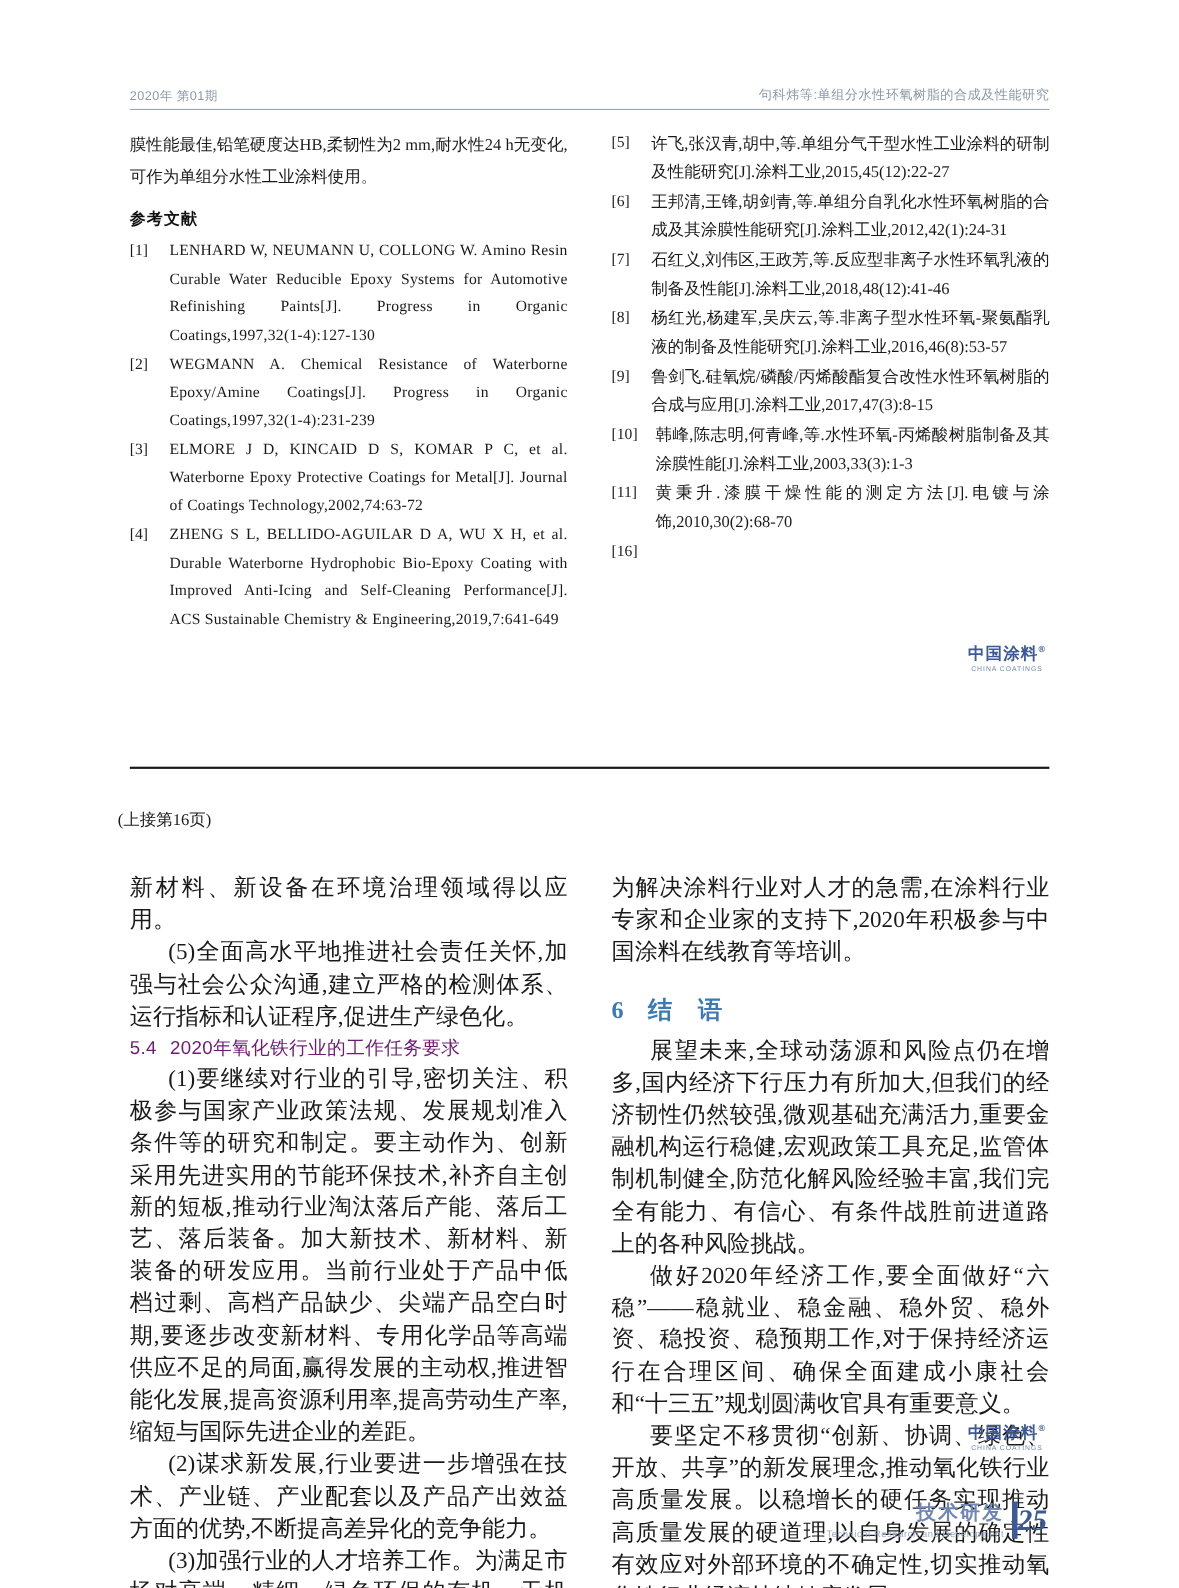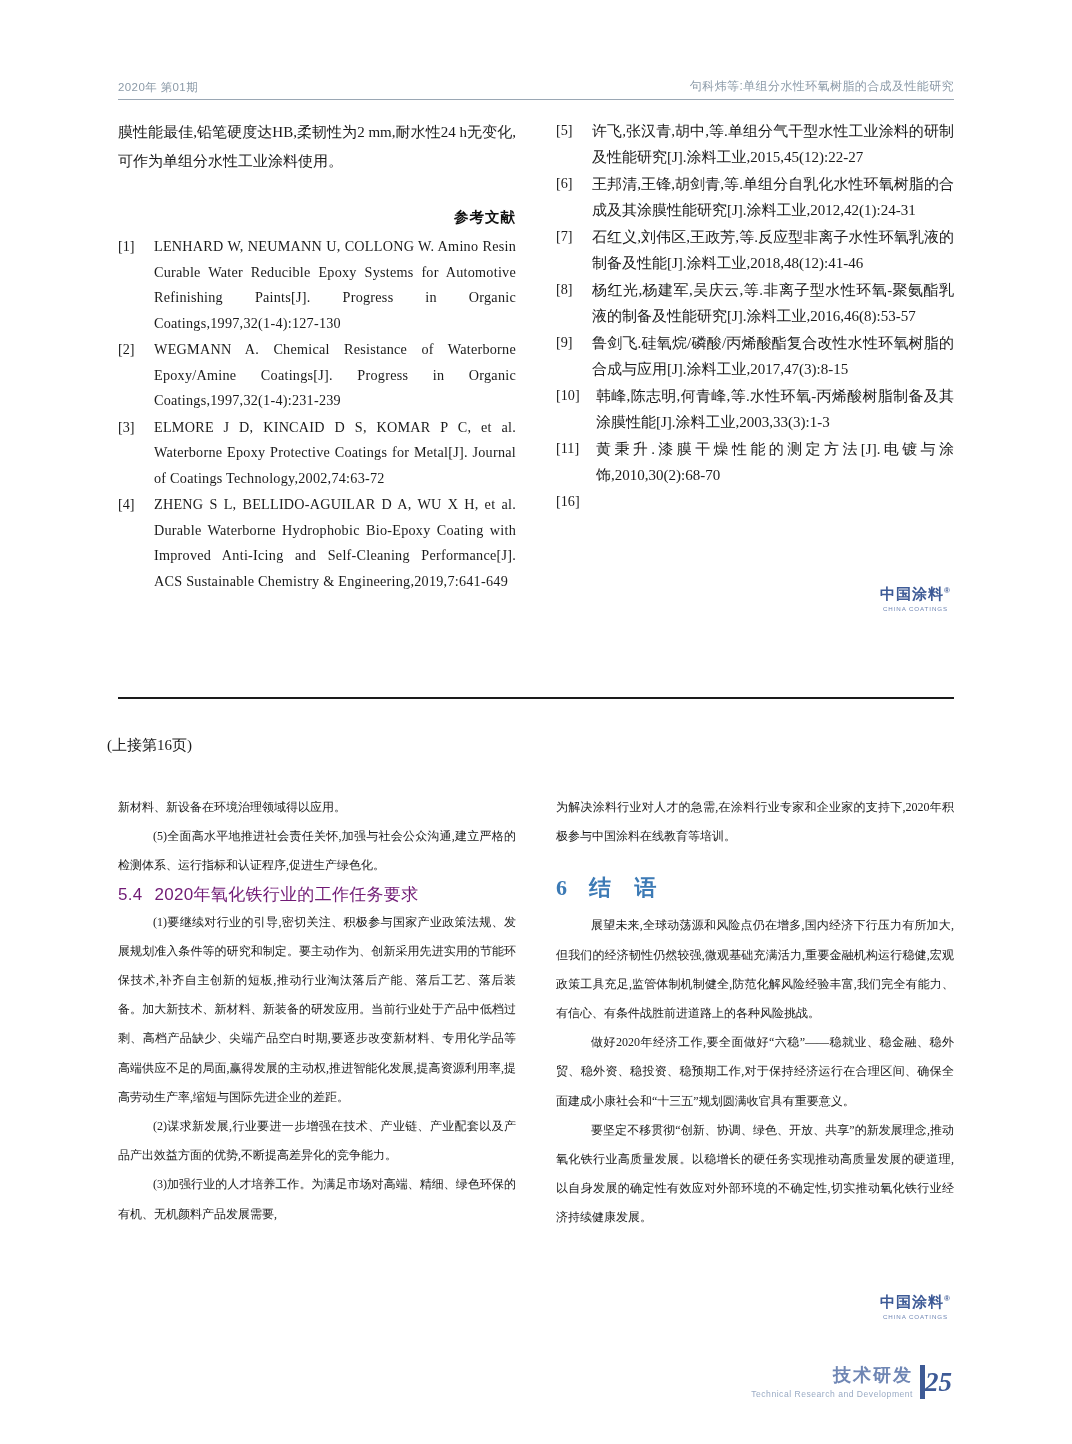--- a/index.html
+++ b/index.html
@@ -37,25 +37,25 @@
   }
   .col { width: 398px; }
 
   .body-zh {
     font-family: "Liberation Serif", serif;
     font-size: 15px; line-height: 29px; color: #1a1a1a;
     text-align: justify; text-justify: inter-ideograph;
   }
 
   .refs-title {
-    text-align: right;
+    text-align: left;
     font-family: "Liberation Sans", sans-serif;
     font-weight: bold;
     font-size: 14.5px; color: #111;
-    margin-top: 32px; margin-bottom: 7px;
+    margin-top: 14px; margin-bottom: 7px;
     letter-spacing: 1px;
   }
   .ref {
     display: flex; align-items: flex-start;
     font-size: 14.2px; line-height: 25.5px; color: #1a1a1a;
     margin-bottom: 1px;
   }
   .ref-num {
     flex: 0 0 36px; text-align: left;
     font-family: "Liberation Serif", serif;
@@ -98,21 +98,21 @@
     font-family: "Liberation Serif", serif;
   }
 
   
   .bot-cols {
     position: absolute; left: 118px; top: 793px;
     width: 836px;
     display: flex; gap: 40px;
   }
   .p-zh {
-    font-size: 12px; line-height: 29.2px; color: #1a1a1a;
+    font-size: 21px; line-height: 29.2px; color: #1a1a1a;
     text-align: justify; text-justify: inter-ideograph;
     font-family: "Liberation Serif", serif;
   }
   .p-indent { text-indent: 35px; }
 
   .h-sub {
     font-family: "Liberation Sans", sans-serif;
     font-size: 17px; font-weight: normal; color: #701a75;
     margin-top: 2px; margin-bottom: 2px;
     letter-spacing: .3px;

